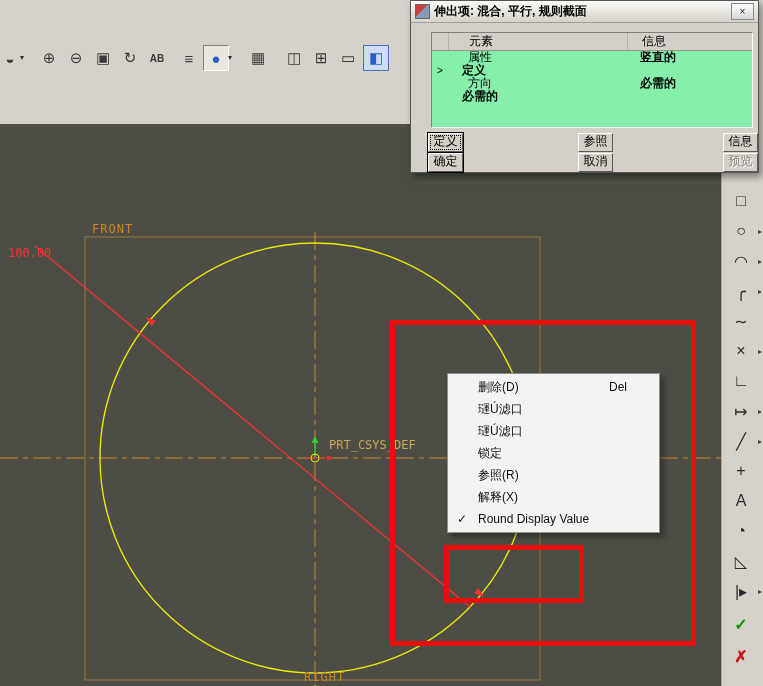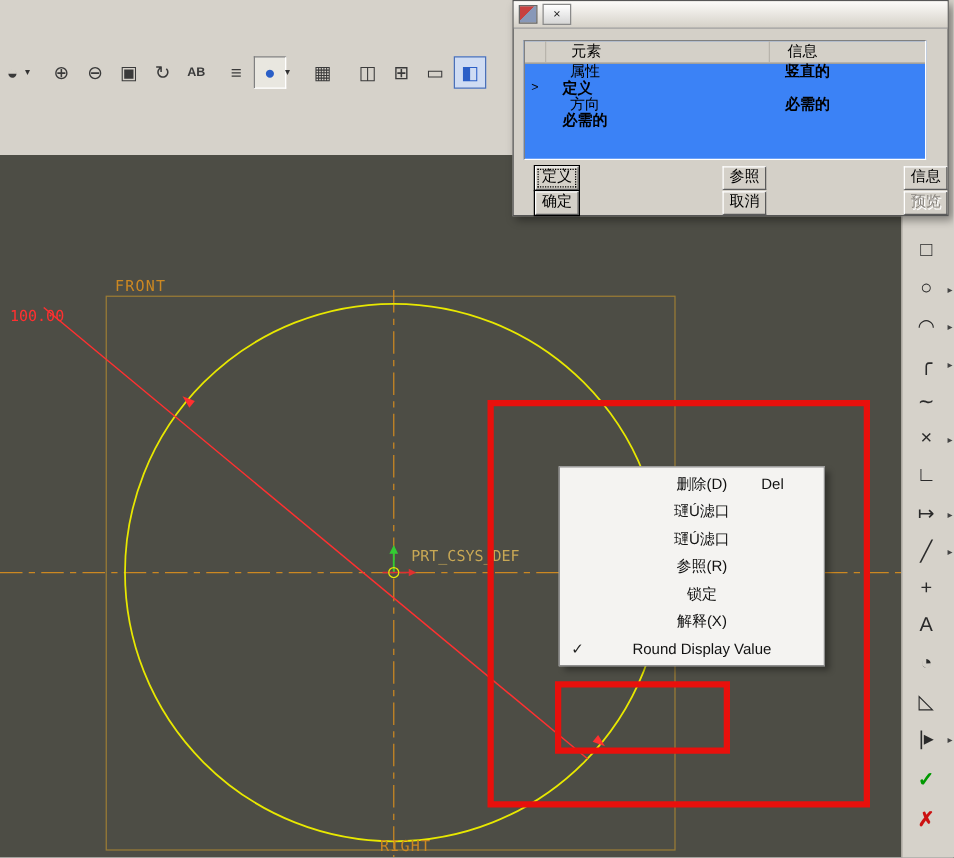--- a/index.html
+++ b/index.html
@@ -38,21 +38,21 @@
   .gx{stroke:#33cc33;stroke-width:1.5;} .gf{fill:#33cc33;}
   .rx{stroke:#e03030;stroke-width:1.2;} .rxf{fill:#e03030;}
   .ycs{fill:none;stroke:#e8e800;stroke-width:1;}
   .dimt{fill:#ff3030;font-family:"DejaVu Sans Mono",monospace;font-size:12px;}
   .plt{fill:#cc8822;font-family:"DejaVu Sans Mono",monospace;font-size:12px;letter-spacing:1px;}
   .cst{fill:#c8a855;font-family:"DejaVu Sans Mono",monospace;font-size:12px;}
 
   
   .cmenu{position:absolute;left:447px;top:373px;width:211px;background:#f4f3f1;
          border:1px solid #8f8f8f;box-shadow:4px 4px 5px rgba(0,0,0,.35);padding:2px 0;z-index:20;}
-  .mi{position:relative;height:22px;line-height:22px;padding:0 14px 0 30px;font-size:12px;color:#111;text-align:center;}
+  .mi{position:relative;height:22px;line-height:22px;padding:0 14px 0 30px;font-size:12px;color:#111;}
   .mi .msc{position:absolute;right:32px;top:0;}
   .mi .chk{position:absolute;left:9px;top:0;font-size:12px;color:#222;}
   .mi.sel{height:20px;line-height:20px;margin:0 2px;padding-left:28px;
           border:1px solid #7da2ce;background:linear-gradient(#f4f9fe,#d9e7f5);}
 
   
   .red-big{position:absolute;left:390px;top:320px;width:296px;height:316px;
            border:5px solid #e8100c;z-index:30;}
   .red-small{position:absolute;left:444px;top:545px;width:130px;height:48px;
              border:5px solid #e8100c;z-index:31;}
@@ -69,21 +69,21 @@
   
   .dialog{position:absolute;left:410px;top:0;width:347px;height:171px;background:#d4d0c8;
           border:1px solid #565656;box-shadow:3px 4px 7px rgba(0,0,0,.4);z-index:50;font-size:12px;}
   .titlebar{height:21px;background:linear-gradient(#fcfbf9,#d5d1c8);border-bottom:1px solid #a0a0a0;
             display:flex;align-items:center;padding:0 4px;gap:4px;}
   .dicon{width:13px;height:13px;background:linear-gradient(135deg,#c84040 0 45%,#8898b8 45%);
          border:1px solid #666;flex:0 0 auto;}
   .dtitle{flex:1;font-weight:bold;color:#000;white-space:nowrap;overflow:hidden;}
   .dclose{width:21px;height:15px;border:1px solid #8a8a8a;background:linear-gradient(#ffffff,#d6d6d6);
           display:flex;align-items:center;justify-content:center;font-size:10px;color:#222;flex:0 0 auto;}
-  .etable{position:absolute;left:8px;top:31px;width:320px;height:94px;background:#3b82f6;
+  .etable{position:absolute;left:20px;top:31px;width:320px;height:94px;background:#86efac;
           border:1px solid;border-color:#808080 #ffffff #ffffff #808080;}
   .ehead{display:flex;height:17px;background:#d4d0c8;border-bottom:1px solid #9a968e;line-height:17px;}
   .ehead .gut{width:16px;border-right:1px solid #b8b4ac;}
   .ehead .c1{width:158px;padding-left:20px;border-right:1px solid #b8b4ac;}
   .ehead .c2{flex:1;padding-left:14px;}
   .erow{display:flex;height:13px;line-height:13px;}
   .erow .gut{width:16px;text-align:center;font-size:10px;line-height:13px;}
   .erow .c1{width:158px;padding-left:20px;}
   .erow .c2{flex:1;padding-left:14px;font-weight:bold;}
   .wbtn{position:absolute;width:33px;height:17px;background:#d4d0c8;text-align:center;line-height:15px;
@@ -174,24 +174,24 @@
       <span>删除(D)</span>
       <span class="msc">Del</span>
     </div>
     <div class="mi">
       <span>璭Ú滤口</span>
     </div>
     <div class="mi">
       <span>璭Ú滤口</span>
     </div>
     <div class="mi">
+      <span>锁定</span>
+    </div>
+    <div class="mi">
       <span>参照(R)</span>
-    </div>
-    <div class="mi">
-      <span>锁定</span>
     </div>
     <div class="mi">
       <span>解释(X)</span>
     </div>
     <div class="mi">
       <span class="chk">✓</span>
       <span>Round Display Value</span>
     </div>
   </div>
 
@@ -252,20 +252,21 @@
         <span class="g">✓</span>
       </div>
     <div class="rbtn" style="top:643px">
         <span class="r">✗</span>
       </div>
   </div>
 
   <div class="dialog">
     <div class="titlebar">
       <span class="dicon"></span>
+      <span class="dtitle">伸出项: 混合, 平行, 规则截面</span>
       <span class="dclose">
           <span>×</span>
         </span>
     </div>
     <div class="etable">
       <div class="ehead">
         <span class="gut"></span>
         <span class="c1">元素</span>
         <span class="c2">信息</span>
       </div>

